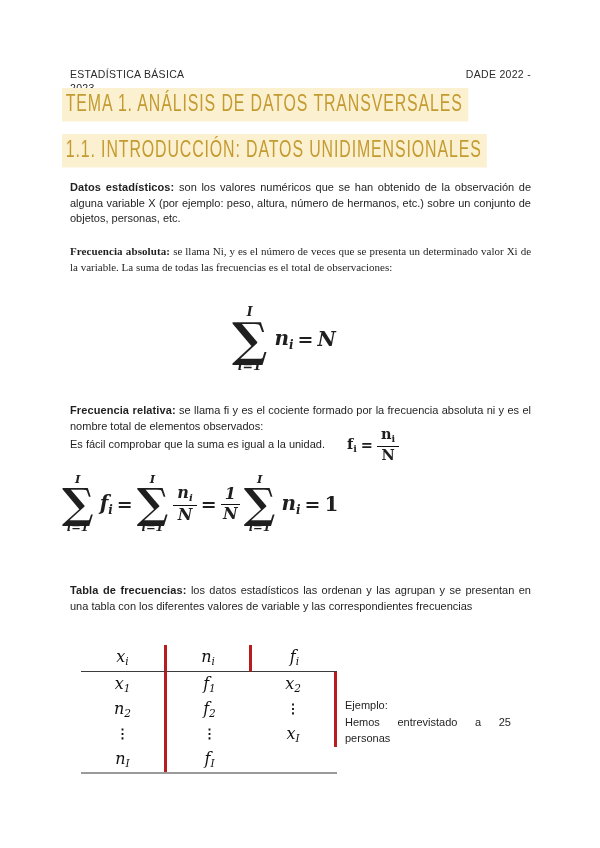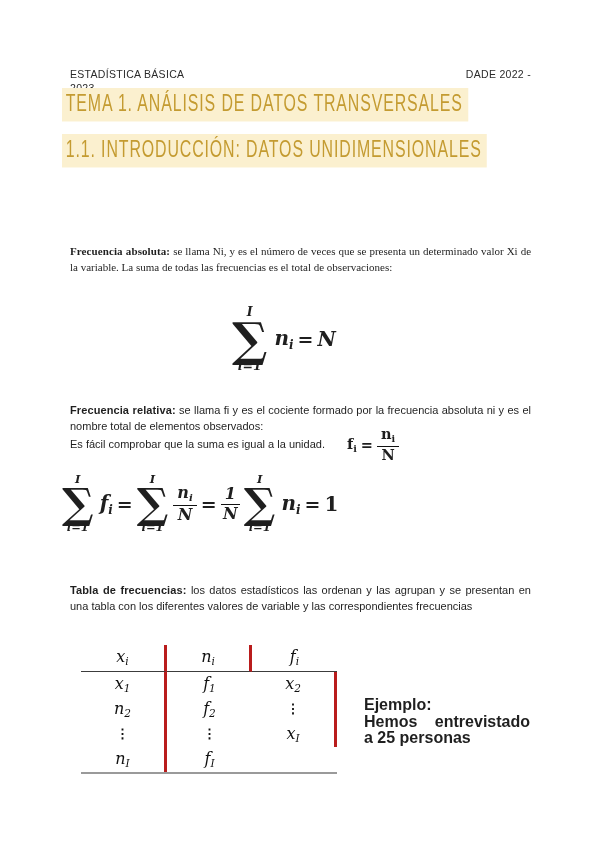--- a/index.html
+++ b/index.html
@@ -36,41 +36,45 @@
 
   
   .ftable { position:absolute; left:81px; top:645px; width:256px; border-bottom:2.5px solid #9a9a9a; display:grid; grid-template-columns:86px 85px 85px; font-family:"DejaVu Serif", serif; font-style:italic; font-size:16px; color:#111; }
   .ftable .cell { text-align:center; padding:2px 0 3px; }
   .ftable .c0, .ftable .c1 { border-right:3px solid #b91c1c; }
   .ftable .hcell { border-bottom:1.3px solid #3c3c3c; padding-bottom:4px; }
   .ftable .sub { font-size:10.5px; vertical-align:-3px; }
   .ftable .dots { font-style:normal; font-weight:bold; font-size:13px; line-height:20px; }
 
   
-  .example { position:absolute; left:364px; top:697px; width:166px; font-size:16px; line-height:16.5px; color:#1f1f1f;font-weight:bold; }
+  .example { position:absolute; left:345px; top:697px; width:166px; font-size:11px; line-height:16.5px; color:#1f1f1f; }
   .example .extext { text-align:justify; }
 </style>
 </head>
 <body>
 
 <div class="page">
 
   <div class="runhead">
     <span>ESTADÍSTICA BÁSICA</span>
     <span>DADE 2022 -</span>
   </div>
   <div class="runhead left2" style="left:70px; top:45px; width:auto;">2023</div>
 
   <div class="hwrap" style="top:88px;">
     <span class="hl">TEMA 1. ANÁLISIS DE DATOS TRANSVERSALES</span>
   </div>
   <div class="hwrap" style="top:134px;">
     <span class="hl">1.1. INTRODUCCIÓN: DATOS UNIDIMENSIONALES</span>
   </div>
 
+  <div class="para" style="top:180px;">
+    <b>Datos estadísticos:</b>
+    <span>son los valores numéricos que se han obtenido de la observación de alguna variable X (por ejemplo: peso, altura, número de hermanos, etc.) sobre un conjunto de objetos, personas, etc.</span>
+  </div>
 
   <div class="para" style="top:244px;font-family:Liberation Serif, serif;">
     <b>Frecuencia absoluta:</b>
     <span>se llama Ni, y es el número de veces que se presenta un determinado valor Xi de la variable. La suma de todas las frecuencias es el total de observaciones:</span>
   </div>
 
   <div class="mrow" style="left:232px; top:306px;">
     <span class="bigsum lg">
       <span class="lim">I</span>
       <span class="sig">∑</span>

